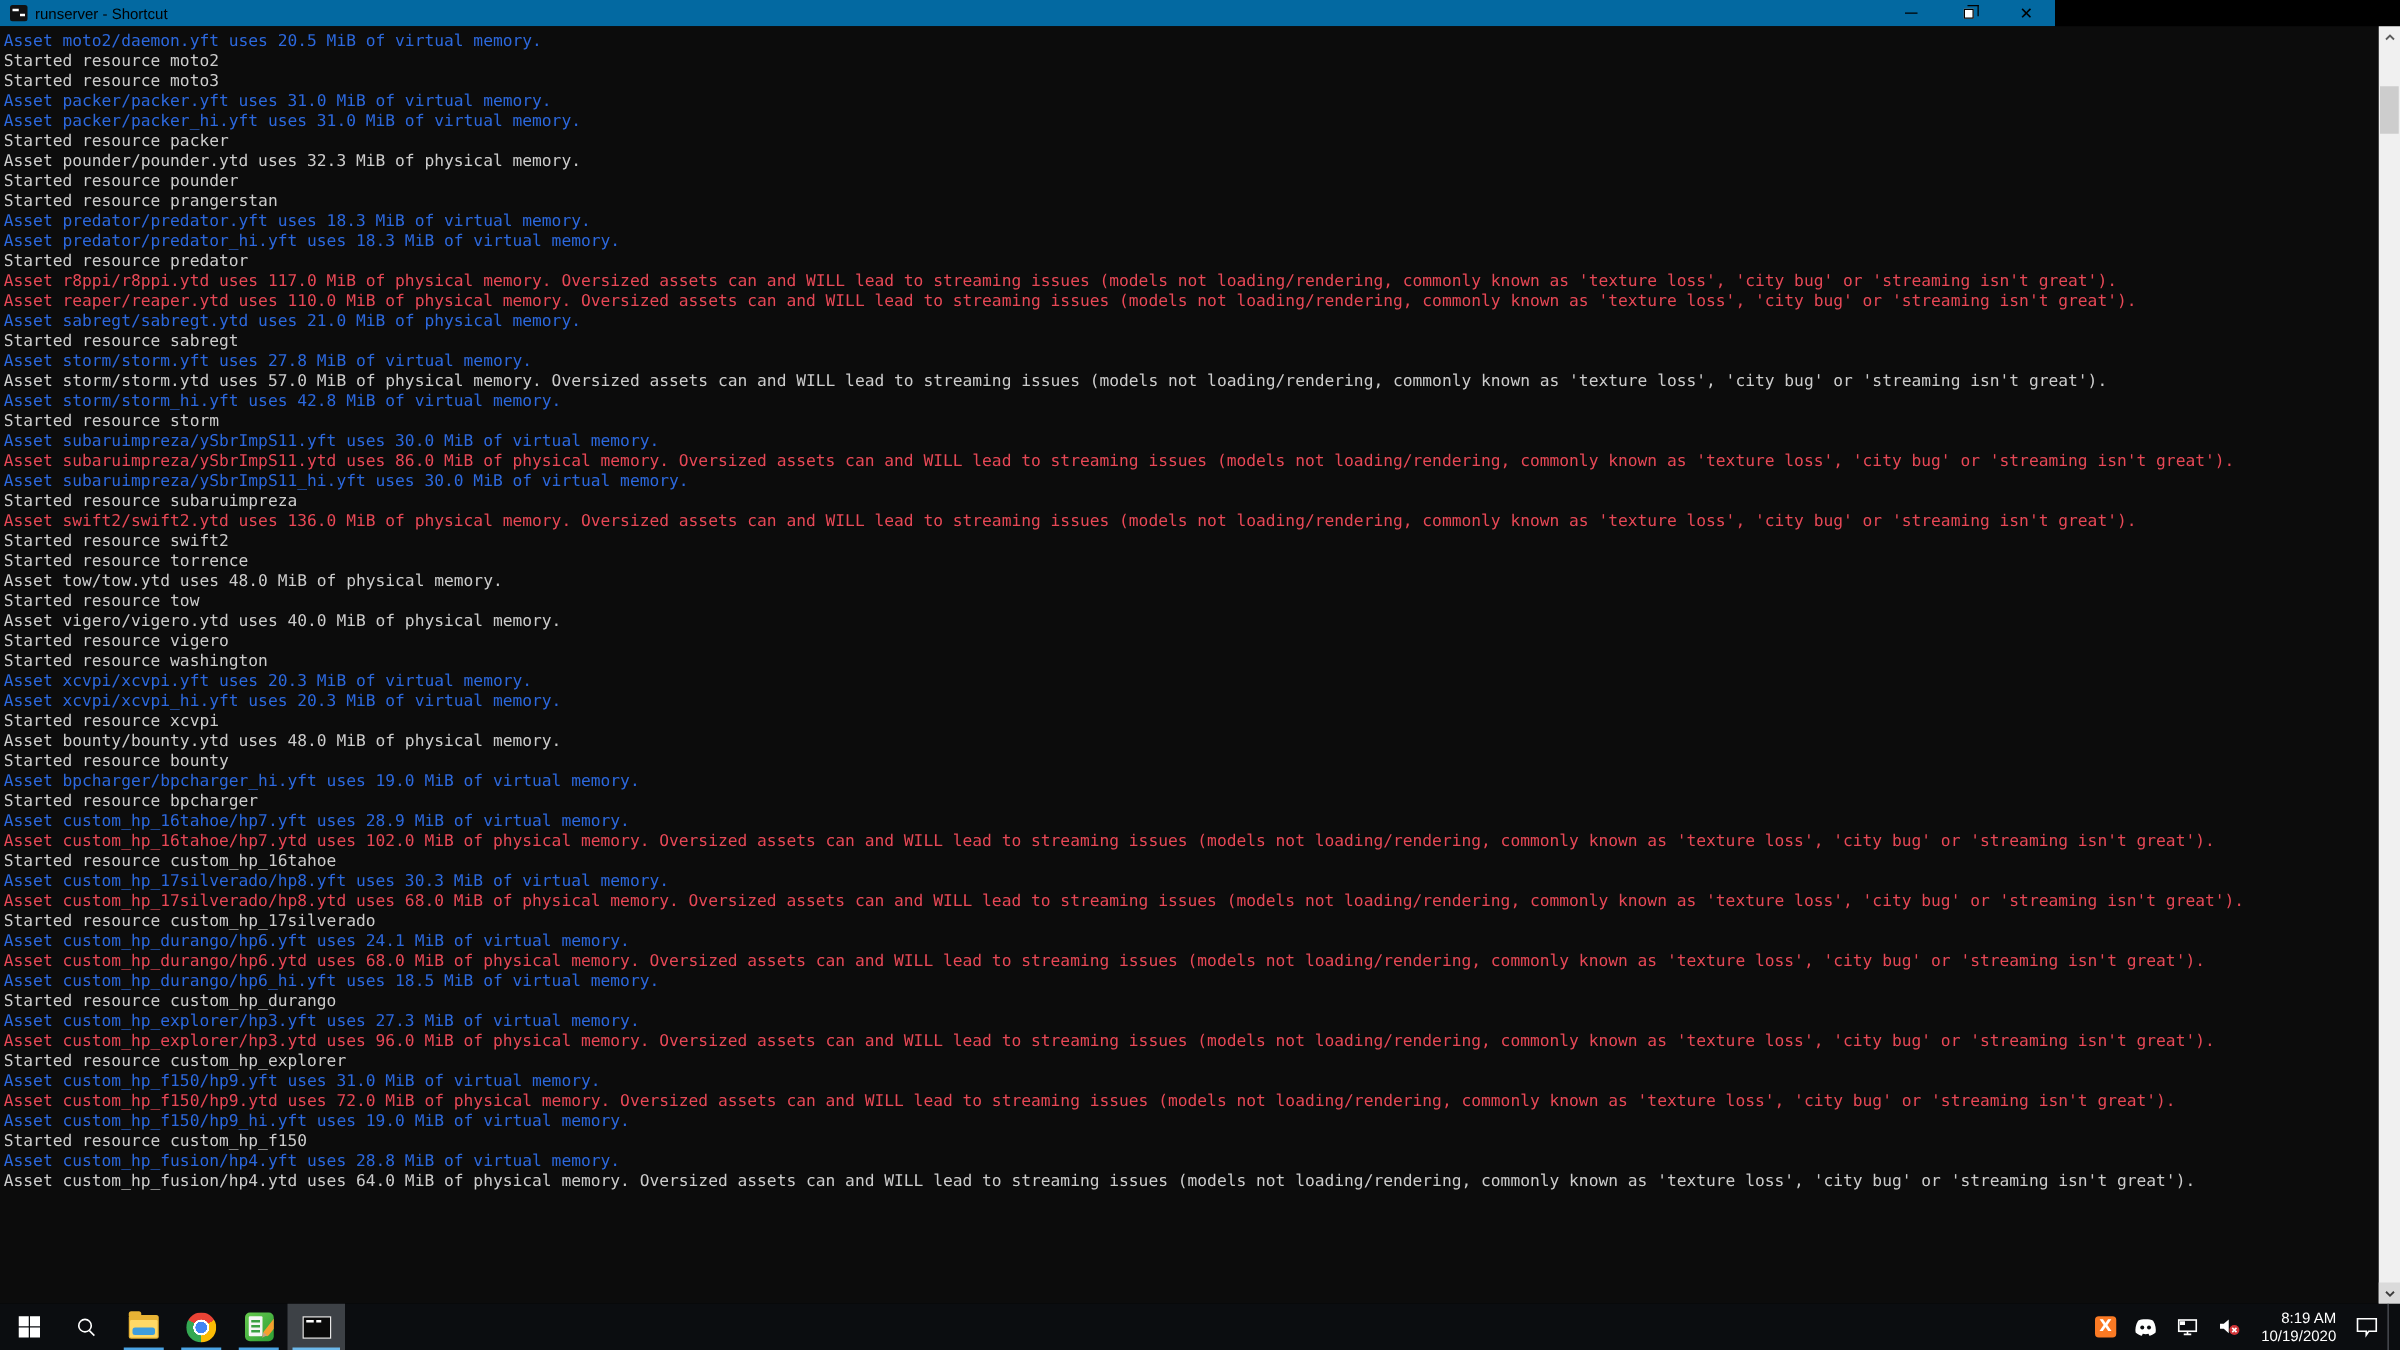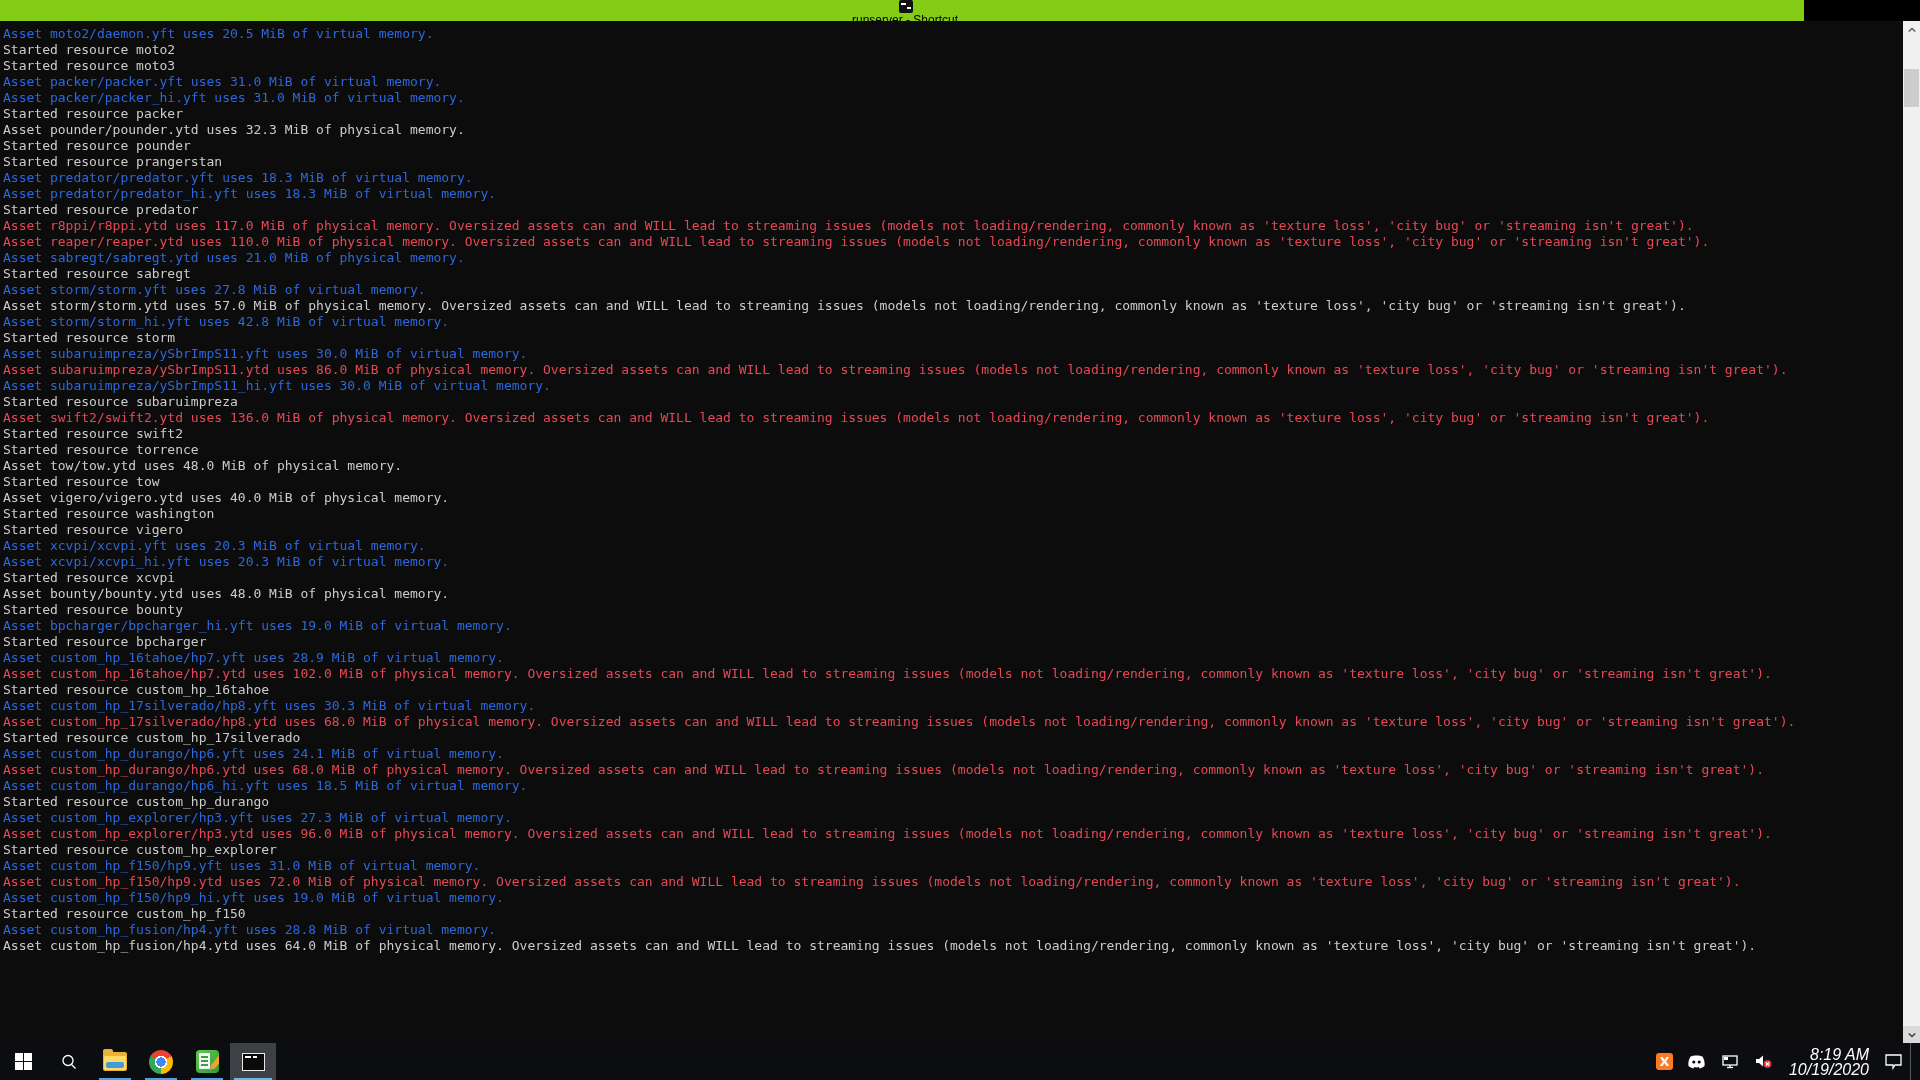--- a/index.html
+++ b/index.html
@@ -1,19 +1,19 @@
 <!DOCTYPE html>
 <html><head>
 <meta charset="utf-8">
 <style>
   * { margin:0; padding:0; box-sizing:border-box; }
   html,body { width:1920px; height:1080px; overflow:hidden; background:#000; font-family:"Liberation Sans",sans-serif; }
 
   
-  .titlebar { position:absolute; left:0; top:0; width:1804px; height:21px; background:#84cc16; display:flex; align-items:center;flex-direction:column; }
+  .titlebar { position:absolute; left:0; top:0; width:1644px; height:21px; background:#0369a1; display:flex; align-items:center; }
   .titlebar-icon { width:14px; height:13px; margin-left:8px; background:#111; border-radius:2px; position:relative; flex:0 0 auto; }
   .titlebar-icon::before { content:""; position:absolute; left:2px; top:3px; width:5px; height:2px; background:#fff; }
   .titlebar-icon::after { content:""; position:absolute; left:8px; top:7px; width:4px; height:2px; background:#fff; }
   .titlebar-text { margin-left:6px; font-size:12px; color:#000; }
   .win-controls { margin-left:auto; display:flex; height:21px; }
   .win-btn { width:46px; height:21px; display:flex; align-items:center; justify-content:center; cursor:default; }
   .glyph-min { width:10px; height:0; border-top:1px solid #000; }
   .glyph-restore { width:8px; height:8px; border:1px solid #000; position:relative; background:#fff; }
   .glyph-restore::before { content:""; position:absolute; left:2px; top:-4px; width:8px; height:8px; border:1px solid #000; border-left-width:0; border-bottom-width:0; }
   .glyph-close { font-size:13px; color:#000; line-height:1; }
@@ -64,21 +64,21 @@
 
   .cmd-icon { width:23px; height:18px; background:#0a0a0a; border:1px solid #e8e8e8; position:relative; }
   .cmd-icon::before { content:""; position:absolute; left:2px; top:2px; width:6px; height:2px; background:#fff; }
   .cmd-icon::after { content:""; position:absolute; left:10px; top:2px; width:4px; height:2px; background:#fff; }
 
   .tb-right { margin-left:auto; display:flex; align-items:stretch; }
   .tray-btn { display:flex; align-items:center; justify-content:center; padding:0 7px; cursor:default; }
 
   .xampp-icon { width:17px; height:17px; background:#fb7a24; border-radius:3px; color:#fff; font-weight:bold; font-size:13px; line-height:17px; text-align:center; font-family:"DejaVu Sans",sans-serif; }
 
-  .clock { display:flex; flex-direction:column; justify-content:center; align-items:flex-end; padding:0 8px; color:#fff; font-size:16px; line-height:15px;font-style:italic; }
+  .clock { display:flex; flex-direction:column; justify-content:center; align-items:flex-end; padding:0 8px; color:#fff; font-size:12px; line-height:15px; }
 
   .show-desktop { width:10px; border-left:1px solid #53565c; }
 
   svg .st { stroke:#fff; fill:none; stroke-width:1.3; }
 </style>
 </head>
 <body>
 
 <div class="titlebar">
   <div class="titlebar-icon"></div>
@@ -121,22 +121,22 @@
       <div class="console-line blue">Asset subaruimpreza/ySbrImpS11.yft uses 30.0 MiB of virtual memory.</div>
       <div class="console-line red">Asset subaruimpreza/ySbrImpS11.ytd uses 86.0 MiB of physical memory. Oversized assets can and WILL lead to streaming issues (models not loading/rendering, commonly known as 'texture loss', 'city bug' or 'streaming isn't great').</div>
       <div class="console-line blue">Asset subaruimpreza/ySbrImpS11_hi.yft uses 30.0 MiB of virtual memory.</div>
       <div class="console-line white">Started resource subaruimpreza</div>
       <div class="console-line red">Asset swift2/swift2.ytd uses 136.0 MiB of physical memory. Oversized assets can and WILL lead to streaming issues (models not loading/rendering, commonly known as 'texture loss', 'city bug' or 'streaming isn't great').</div>
       <div class="console-line white">Started resource swift2</div>
       <div class="console-line white">Started resource torrence</div>
       <div class="console-line white">Asset tow/tow.ytd uses 48.0 MiB of physical memory.</div>
       <div class="console-line white">Started resource tow</div>
       <div class="console-line white">Asset vigero/vigero.ytd uses 40.0 MiB of physical memory.</div>
+      <div class="console-line white">Started resource vigero</div>
       <div class="console-line white">Started resource washington</div>
-      <div class="console-line white">Started resource vigero</div>
       <div class="console-line blue">Asset xcvpi/xcvpi.yft uses 20.3 MiB of virtual memory.</div>
       <div class="console-line blue">Asset xcvpi/xcvpi_hi.yft uses 20.3 MiB of virtual memory.</div>
       <div class="console-line white">Started resource xcvpi</div>
       <div class="console-line white">Asset bounty/bounty.ytd uses 48.0 MiB of physical memory.</div>
       <div class="console-line white">Started resource bounty</div>
       <div class="console-line blue">Asset bpcharger/bpcharger_hi.yft uses 19.0 MiB of virtual memory.</div>
       <div class="console-line white">Started resource bpcharger</div>
       <div class="console-line blue">Asset custom_hp_16tahoe/hp7.yft uses 28.9 MiB of virtual memory.</div>
       <div class="console-line red">Asset custom_hp_16tahoe/hp7.ytd uses 102.0 MiB of physical memory. Oversized assets can and WILL lead to streaming issues (models not loading/rendering, commonly known as 'texture loss', 'city bug' or 'streaming isn't great').</div>
       <div class="console-line white">Started resource custom_hp_16tahoe</div>

